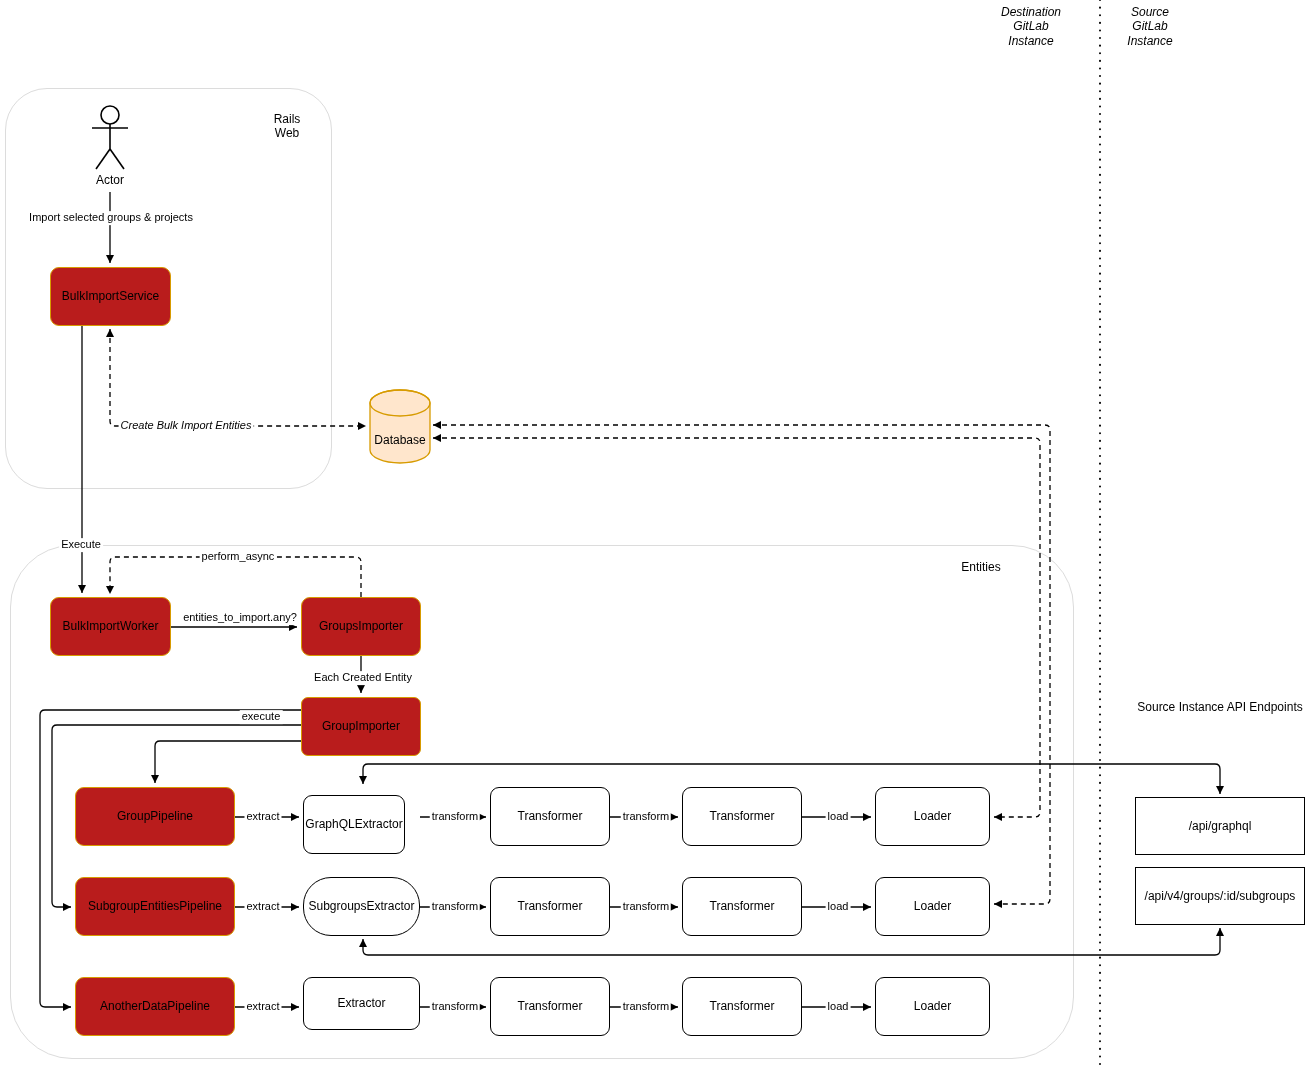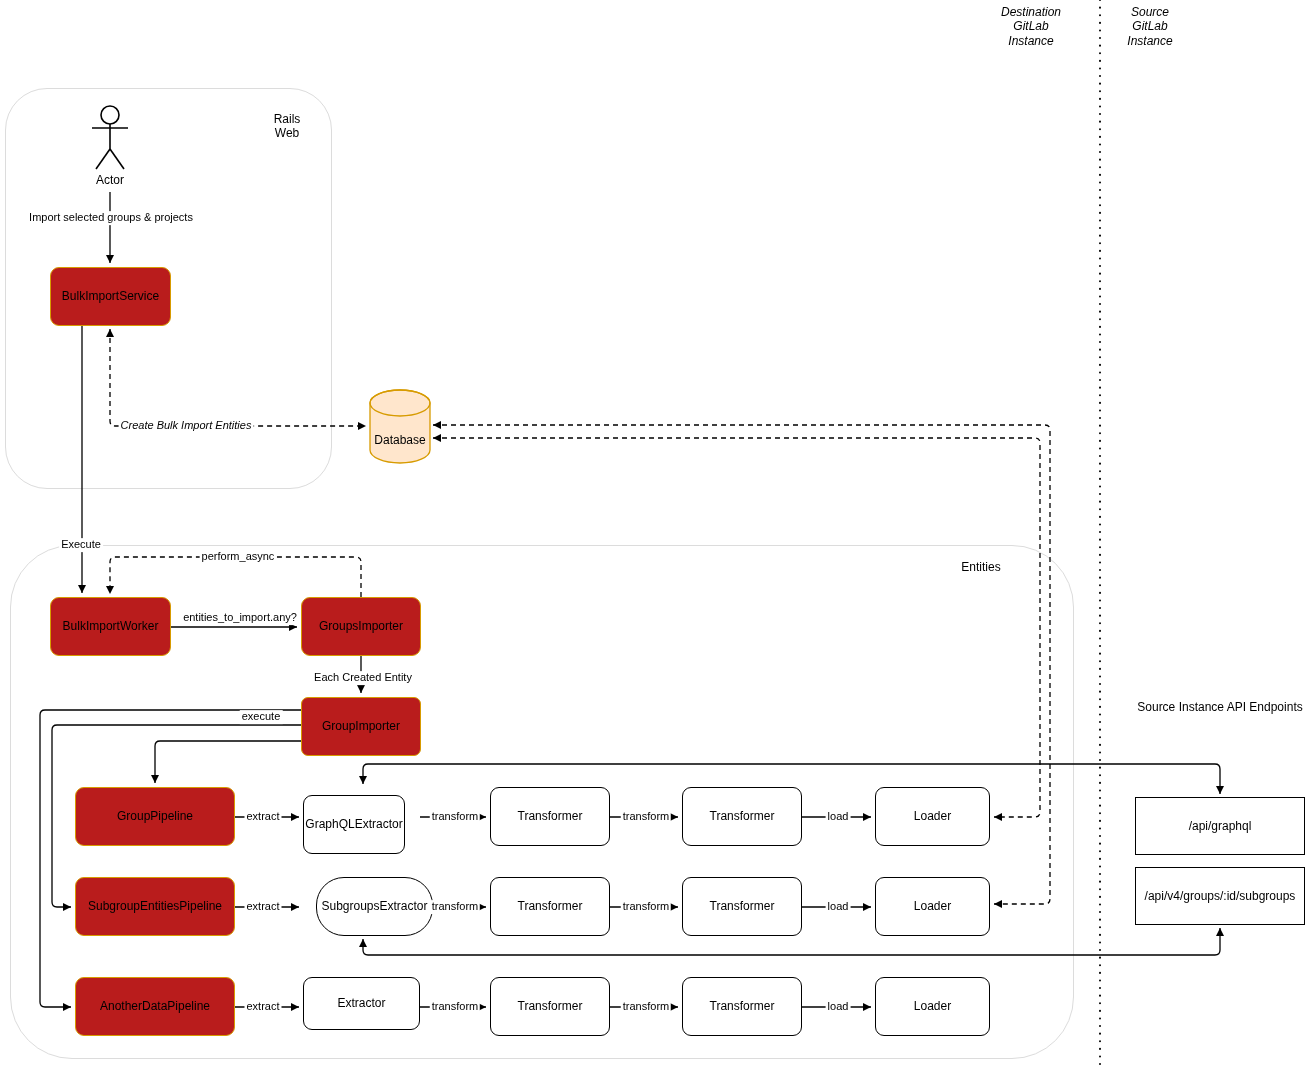--- a/index.html
+++ b/index.html
@@ -135,21 +135,21 @@
 
   <div class="node orange" style="left:301px;top:597px;width:120px;height:59px;">GroupsImporter</div>
 
   <div class="node orange" style="left:301px;top:697px;width:120px;height:59px;border-radius:7px;">GroupImporter</div>
 
   <div class="node orange" style="left:75px;top:787px;width:160px;height:59px;">GroupPipeline</div>
   <div class="node orange" style="left:75px;top:877px;width:160px;height:59px;">SubgroupEntitiesPipeline</div>
   <div class="node orange" style="left:75px;top:977px;width:160px;height:59px;">AnotherDataPipeline</div>
 
   <div class="node plain" style="left:303px;top:787px;width:102px;height:59px;margin-top:8px;">GraphQLExtractor</div>
-  <div class="node plain" style="left:316px;top:877px;width:117px;height:59px;border-radius:28px;">SubgroupsExtractor</div>
+  <div class="node plain" style="left:303px;top:877px;width:117px;height:59px;border-radius:28px;">SubgroupsExtractor</div>
   <div class="node plain" style="left:303px;top:977px;width:117px;height:53px;">Extractor</div>
 
   <div class="node plain" style="left:490px;top:787px;width:120px;height:59px;">Transformer</div>
   <div class="node plain" style="left:682px;top:787px;width:120px;height:59px;">Transformer</div>
   <div class="node plain" style="left:875px;top:787px;width:115px;height:59px;">Loader</div>
 
   <div class="node plain" style="left:490px;top:877px;width:120px;height:59px;">Transformer</div>
   <div class="node plain" style="left:682px;top:877px;width:120px;height:59px;">Transformer</div>
   <div class="node plain" style="left:875px;top:877px;width:115px;height:59px;">Loader</div>
 

